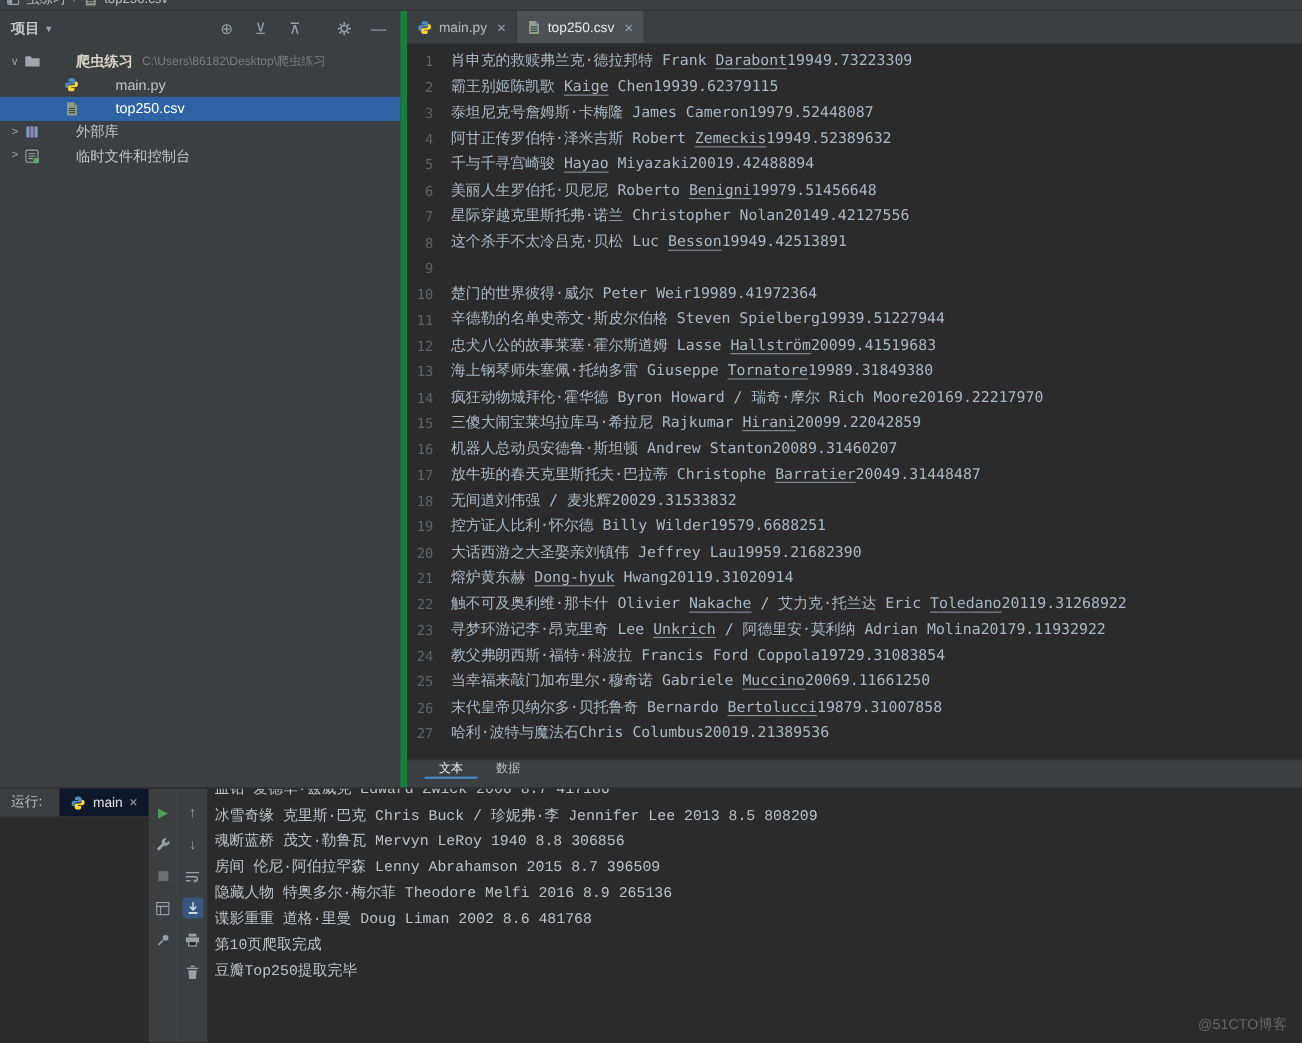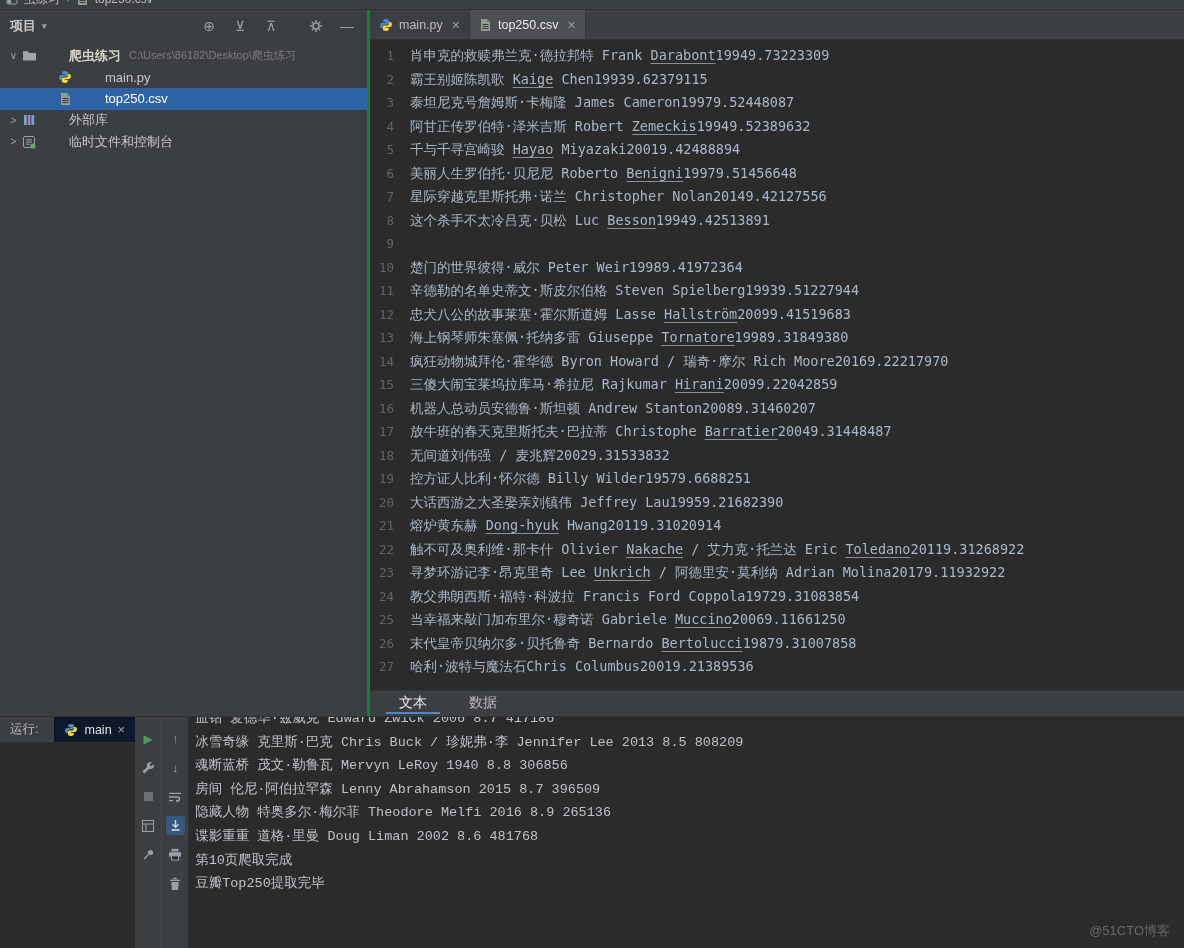--- a/index.html
+++ b/index.html
@@ -8,21 +8,21 @@
        font-family:"Liberation Sans",sans-serif;overflow:hidden;display:flex;flex-direction:column;position:relative;}
 
   
   .topbar{height:10px;flex:none;background:#3c3f41;border-bottom:1px solid #323232;overflow:hidden;}
   .topbar-inner{height:24px;display:flex;align-items:center;gap:6px;padding-left:6px;margin-top:-13px;font-size:12px;color:#bbbbbb;}
   .bc-sep{color:#8a8f94;font-size:11px;}
 
   .main-row{height:706px;flex:none;display:flex;min-height:0;}
 
   
-  .project{width:370px;flex:none;background:#3c3f41;border-right:3px solid #15803d;display:flex;flex-direction:column;overflow:hidden;}
+  .project{width:370px;flex:none;background:#3c3f41;border-right:6px solid #15803d;display:flex;flex-direction:column;overflow:hidden;}
   .proj-header{height:32px;flex:none;display:flex;align-items:center;padding:0 12px 0 10px;font-size:13px;color:#c5c5c5;}
   .proj-title{display:flex;align-items:center;gap:6px;font-weight:bold;}
   .caret{font-size:9px;color:#9aa0a6;}
   .proj-icons{margin-left:auto;display:flex;align-items:center;gap:15px;color:#9aa0a6;font-size:14px;}
   .proj-icons .ic{width:16px;height:16px;display:inline-flex;align-items:center;justify-content:center;}
   .proj-icons .gap-before{margin-left:14px;}
   .tree{padding-top:3px;font-size:13px;}
   .tree-row{height:21.5px;display:flex;align-items:center;white-space:nowrap;cursor:default;}
   .tree-row.selected{background:#2d63a5;color:#ffffff;}
   .chev{width:15px;flex:none;text-align:center;color:#9aa0a6;font-size:10px;}
@@ -39,21 +39,21 @@
   .tabbar{height:30px;flex:none;background:#3c3f41;border-bottom:1px solid #323232;display:flex;align-items:stretch;}
   .etab{display:flex;align-items:center;gap:6px;padding:0 9px;font-size:12.5px;color:#bbbbbb;border-right:1px solid #353839;cursor:default;}
   .etab.active{background:#4c5052;color:#e9e9e9;}
   .etab .close{color:#9aa0a6;font-size:14px;margin-left:3px;}
   .editor{flex:1;overflow:hidden;padding-top:4px;background:#2b2b2b;
           font-family:"DejaVu Sans Mono","DejaVu Sans",monospace;font-size:13.5px;}
   .ed-row{height:23.5px;line-height:23.5px;display:flex;white-space:pre;}
   .ln{width:40px;flex:none;text-align:right;padding-right:16px;color:#606366;font-size:12.5px;}
   .code{color:#a9b7c6;}
   .typo{text-decoration:underline;text-decoration-color:#8a8f94;text-underline-offset:3px;}
-  .viewtabs{height:26px;flex:none;background:#3c3f41;border-top:1px solid #323232;display:flex;align-items:center;padding-left:16px;gap:16px;font-size:14px;}
+  .viewtabs{height:26px;flex:none;background:#3c3f41;border-top:1px solid #323232;display:flex;align-items:flex-start;padding-left:16px;gap:4px;font-size:11px;}
   .vtab{display:flex;align-items:center;padding:0 13px;border-bottom:2px solid transparent;color:#bbbbbb;cursor:default;}
   .vtab.active{color:#eaeaea;border-bottom-color:#4a88c7;}
 
   
   .run{flex:1;min-height:0;border-top:1px solid #323232;display:flex;flex-direction:row;background:#2b2b2b;}
   .run-header{height:26px;flex:none;background:#3c3f41;border-bottom:1px solid #323232;display:flex;align-items:center;padding-left:10px;font-size:12.5px;}
   .run-label{color:#bbbbbb;}
   .rtab{display:flex;align-items:center;gap:6px;height:100%;padding:0 10px;margin-left:16px;background:#0f172a;color:#e2e2e2;}
   .rtab .close{color:#9aa0a6;font-size:13px;}
   .run-body{flex:1;min-height:0;display:flex;overflow:hidden;position:relative;}

